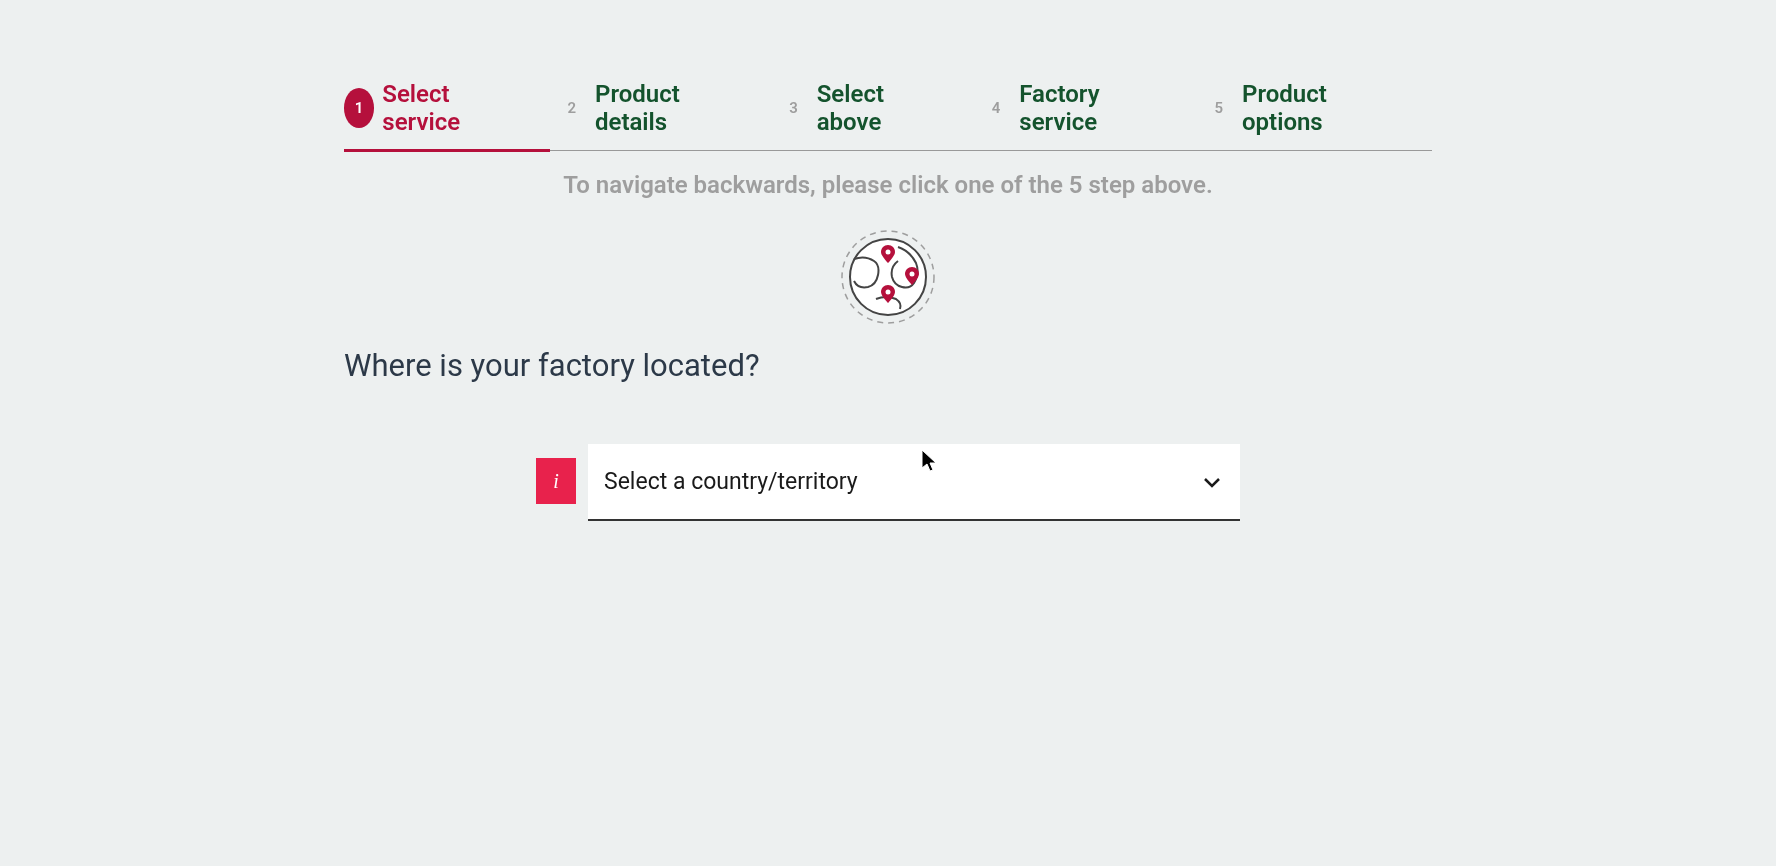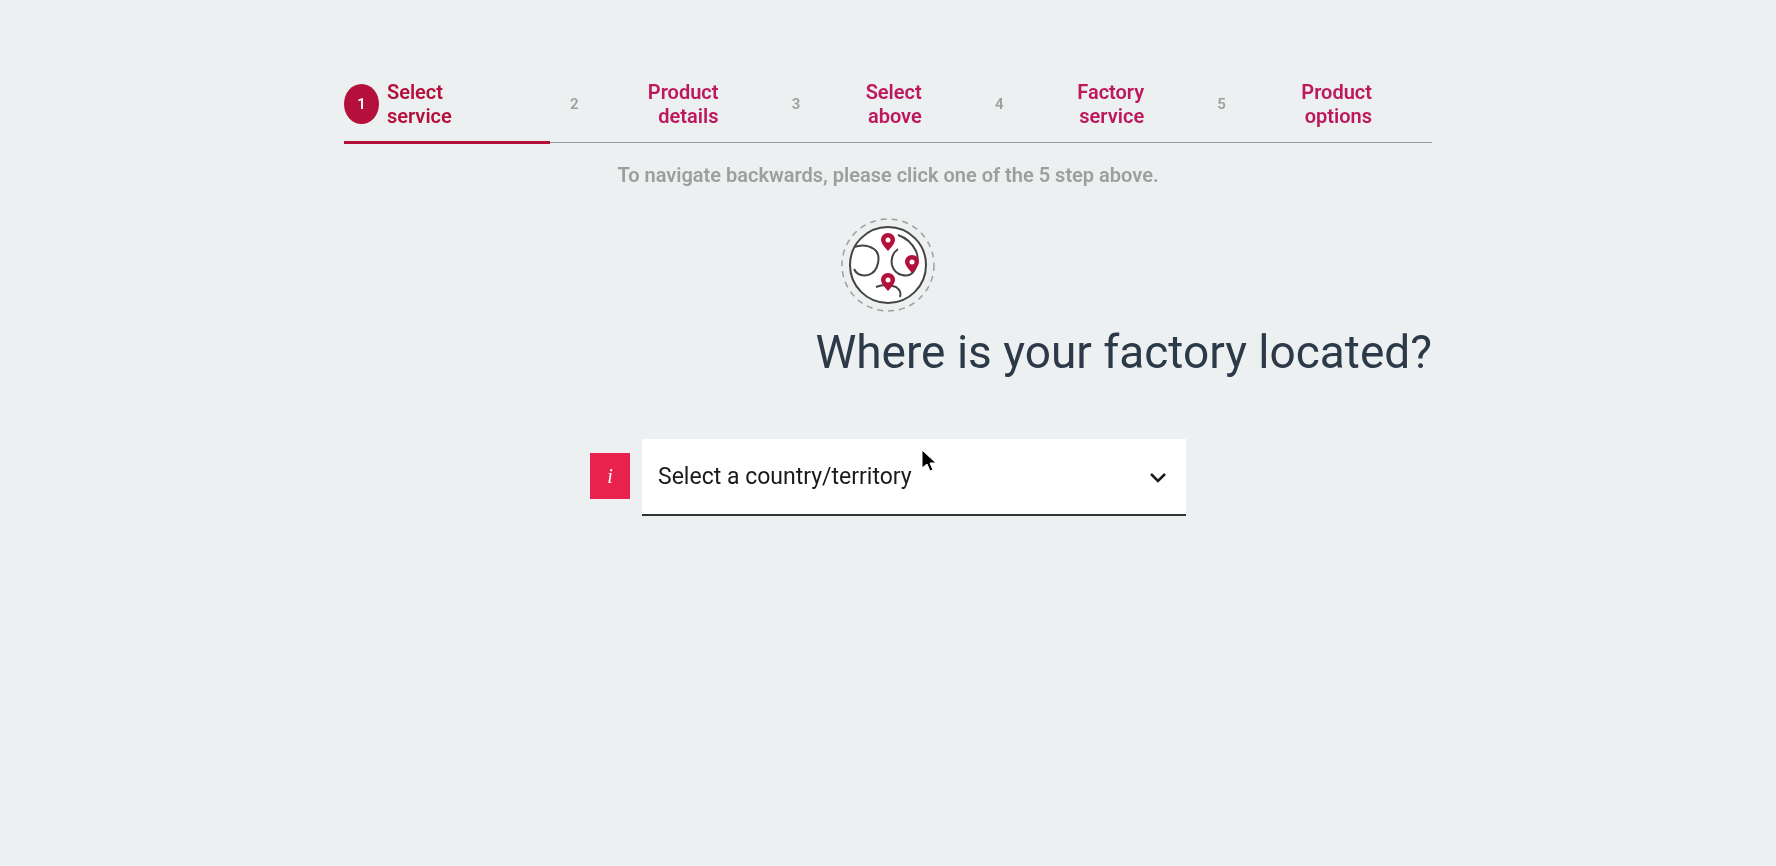--- a/index.html
+++ b/index.html
@@ -48,56 +48,55 @@
     }
     .step.active .step-circle {
       background-color: #b5103c;
       color: #fff;
     }
     .step.inactive .step-circle {
       background-color: transparent;
       color: #9e9e9e;
     }
     .step-label {
-      font-size: 20px;
+      font-size: 24px;
       font-weight: 600;
     }
     .step.active .step-label {
       color: #b5103c;
     }
     .step.inactive .step-label {
-      color: #be185d;
-      text-align: right;
+      color: #14532d;
     }
     .step-underline {
       position: absolute;
       bottom: -2px;
       left: 0;
       height: 3px;
       width: 206px;
       background-color: #b5103c;
     }
     .hint-text {
       text-align: center;
       color: #9e9e9e;
-      font-size: 20px;
+      font-size: 24px;
       font-weight: 600;
       margin-top: 20px;
     }
     .globe-icon {
       display: flex;
       justify-content: center;
       margin-top: 30px;
     }
     .heading {
-      text-align: right;
+      text-align: left;
       color: #2c3948;
-      font-size: 46px;
+      font-size: 31px;
       font-weight: 400;
-      margin-top: 12px;
+      margin-top: 22px;
     }
     .select-wrapper {
       display: flex;
       justify-content: center;
       margin-top: 60px;
       align-items: stretch;
     }
     .info-badge {
       width: 40px;
       height: 46px;
@@ -106,21 +105,21 @@
       display: flex;
       align-items: center;
       justify-content: center;
       font-size: 20px;
       font-style: italic;
       font-family: Georgia, serif;
       margin-right: 12px;
       margin-top: 14px;
     }
     .select-box {
-      width: 544px;
+      width: 652px;
       background-color: #fff;
       border-bottom: 2px solid #333;
       padding: 24px 20px 24px 16px;
       display: flex;
       align-items: center;
       justify-content: space-between;
       cursor: pointer;
       position: relative;
     }
     .select-placeholder {

